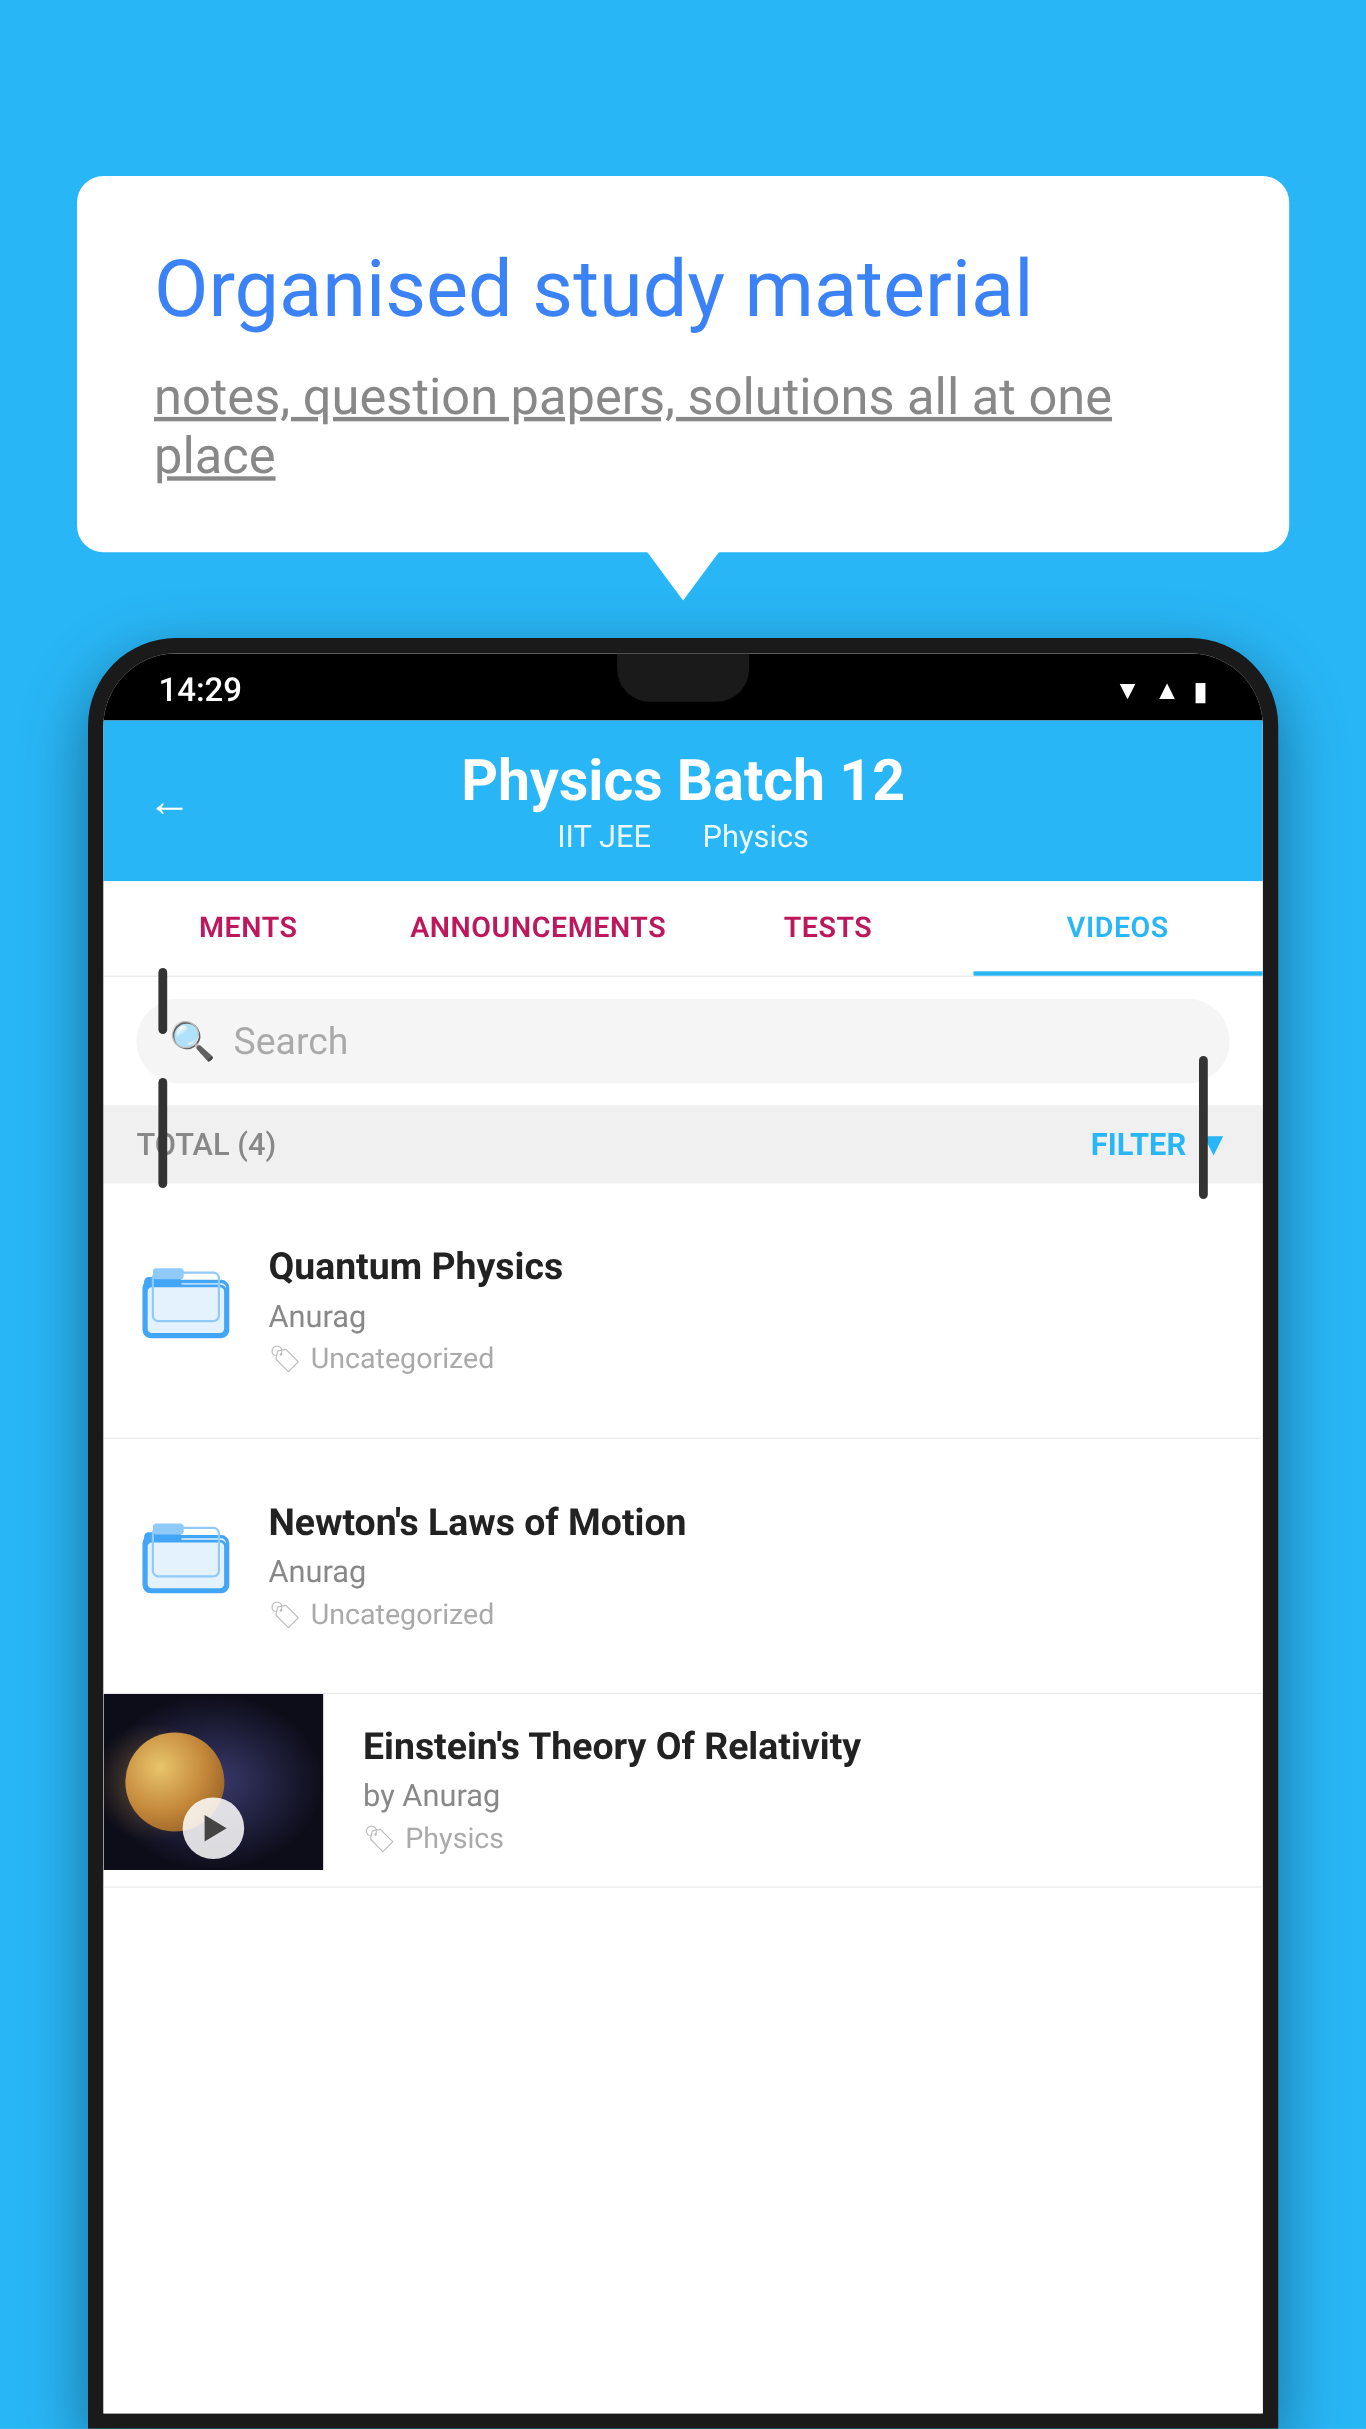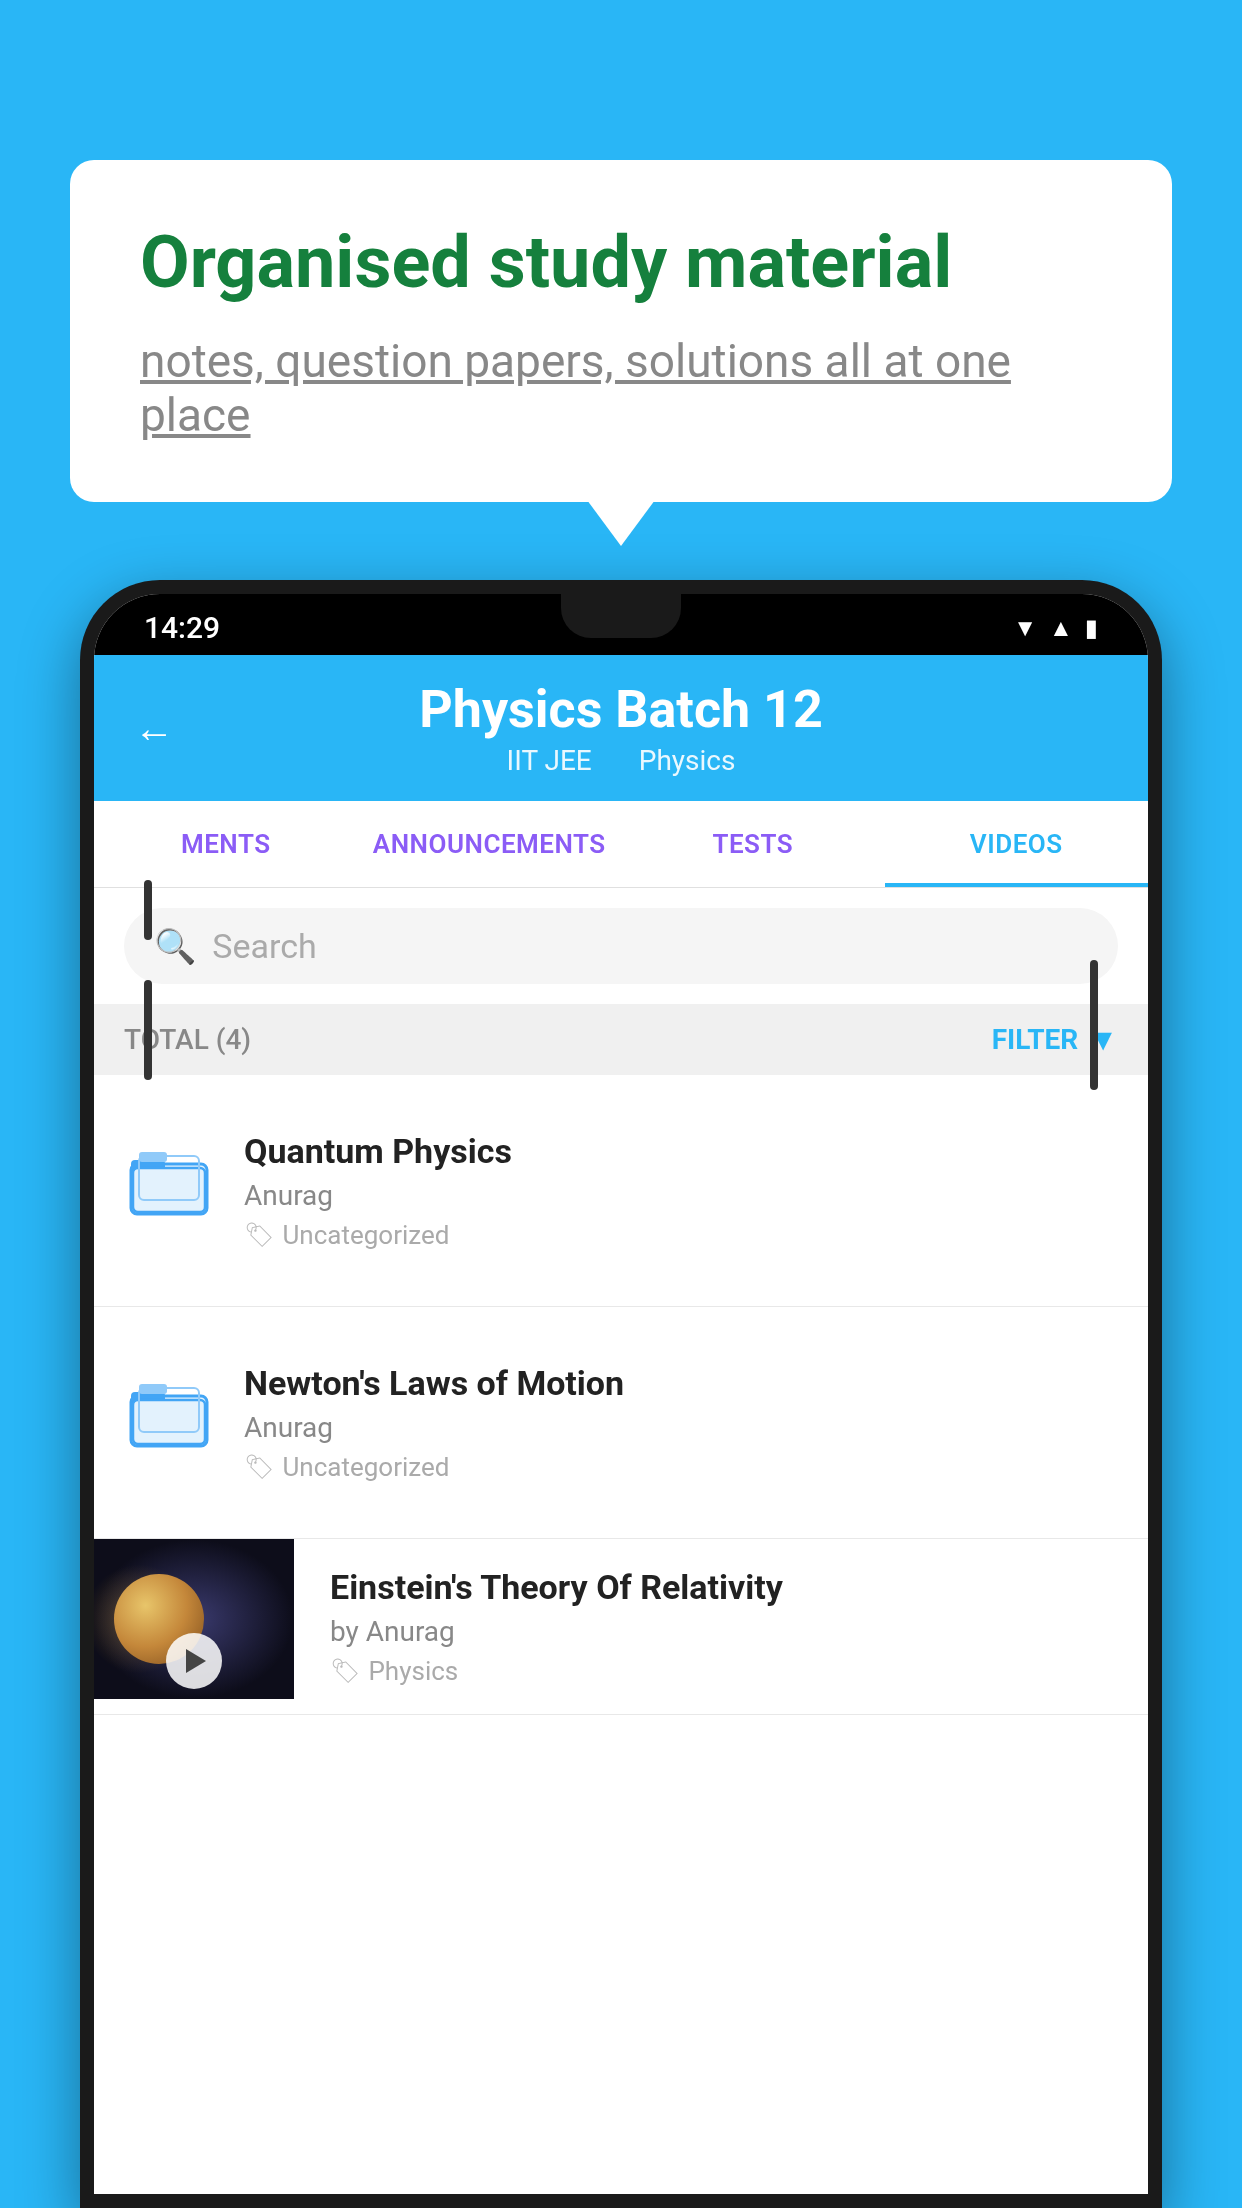--- a/index.html
+++ b/index.html
@@ -35,23 +35,23 @@
       left: 50%;
       transform: translateX(-50%);
       width: 0;
       height: 0;
       border-left: 34px solid transparent;
       border-right: 34px solid transparent;
       border-top: 46px solid white;
     }
 
     .speech-bubble h1 {
-      color: #15803d;
+      color: #3b82f6;
       font-size: 72px;
-      font-weight: 700;
+      font-weight: 400;
       line-height: 1.2;
       margin-bottom: 28px;
     }
 
     .speech-bubble p {
       color: #888;
       font-size: 46px;
       font-weight: 400;
       text-decoration: underline;
     }
@@ -159,21 +159,21 @@
       display: flex;
       border-bottom: 1px solid #e0e0e0;
     }
 
     .tab {
       flex: 1;
       text-align: center;
       padding: 28px 8px;
       font-size: 26px;
       font-weight: 600;
-      color: #8b5cf6;
+      color: #be185d;
       cursor: pointer;
       position: relative;
       letter-spacing: 0.5px;
     }
 
     .tab.active {
       color: #29b6f6;
     }
 
     .tab.active::after {

